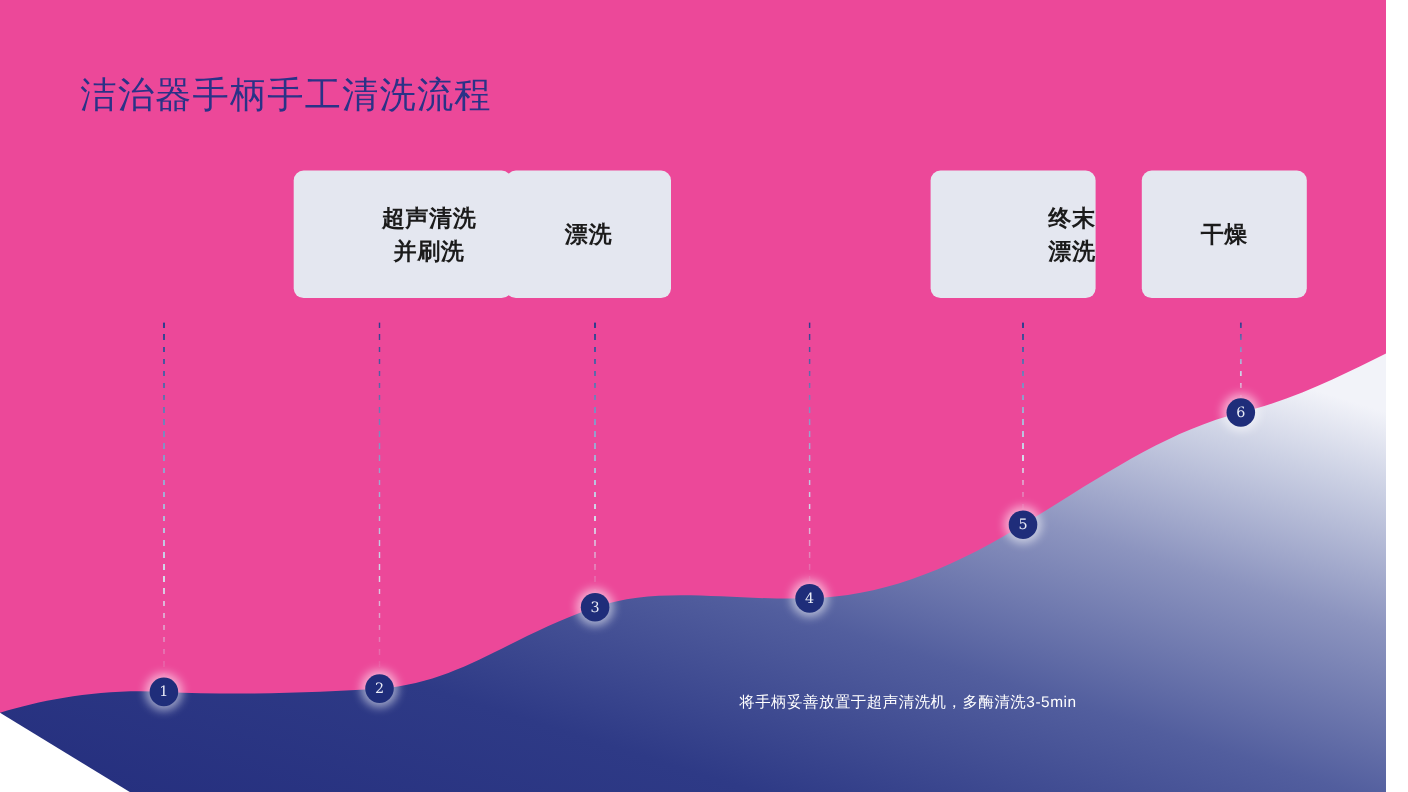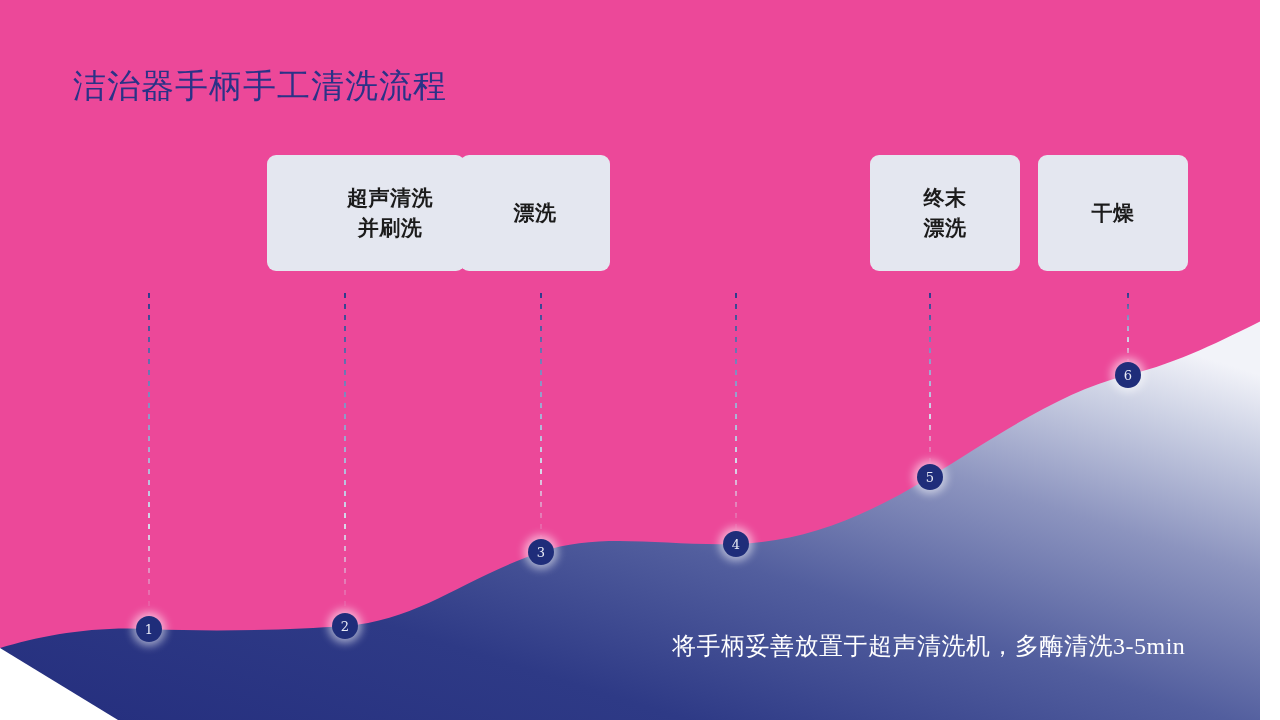--- a/index.html
+++ b/index.html
@@ -96,22 +96,22 @@
     font-size: 13px;
     color: #e9ebf6;
     line-height: 1;
   }
 
   
   #caption {
     position: absolute;
     left: 672px;
     top: 630px;
-    font-family: Liberation Serif, serif;
-    font-size: 24px;
+    font-family: Liberation Sans, sans-serif;
+    font-size: 14px;
     color: #ffffff;
     white-space: nowrap;
     letter-spacing: 0.5px;
   }
 </style>
 </head>
 <body>
 
 <div id="slide">
 
@@ -140,21 +140,21 @@
 
   <div id="title">洁治器手柄手工清洗流程</div>
 
   <div class="step-box" style="left:267px;padding-left:48px;">
     <div class="step-label">超声清洗
 并刷洗</div>
   </div>
   <div class="step-box" style="left:460px;">
     <div class="step-label">漂洗</div>
   </div>
-  <div class="step-box" style="left:870px;">
+  <div class="step-box" style="left:846px;justify-content:flex-end;">
     <div class="step-label">终末
 漂洗</div>
   </div>
   <div class="step-box" style="left:1038px;">
     <div class="step-label">干燥</div>
   </div>
 
   <div class="connector" style="left:148px;  top:293px; height:324px;"></div>
   <div class="connector" style="left:344px;  top:293px; height:321px;"></div>
   <div class="connector" style="left:540px;  top:293px; height:247px;"></div>

